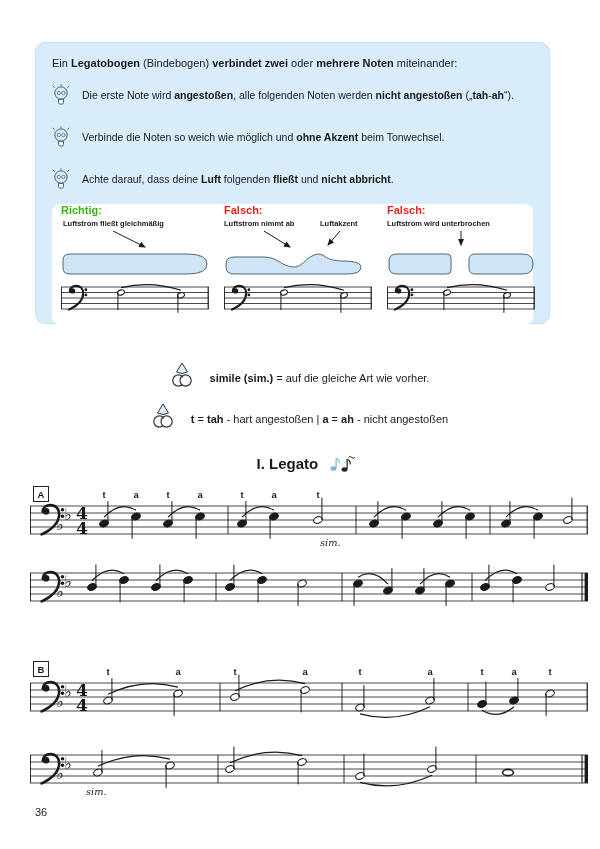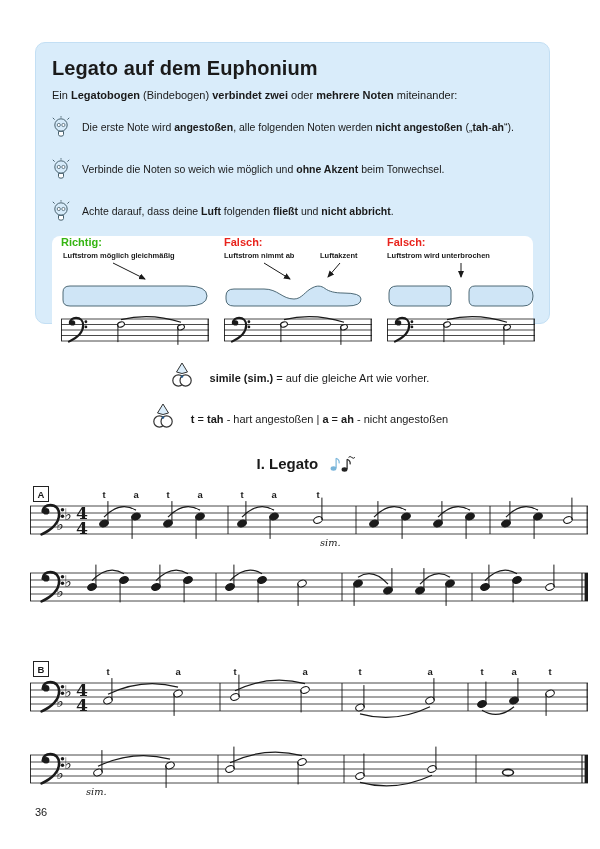--- a/index.html
+++ b/index.html
@@ -32,21 +32,20 @@
   .music{position:absolute;left:30px;}
   .page-number{position:absolute;left:35px;top:806px;font-size:11px;}
   b{font-weight:700;}
 </style>
 </head>
 <body>
 
 <div class="page">
 
   <section class="info-box">
-    <h1>Legato auf dem Euphonium</h1>
     <p class="intro"><span>Ein </span><b>Legatobogen</b><span> (Bindebogen) </span><b>verbindet zwei</b><span> oder </span><b>mehrere Noten</b><span> miteinander:</span></p>
 
     <div class="tip-row">
       <span class="bulb">
         <svg width="18" height="23" viewBox="0 0 18 23">
           <g stroke="#47606d" stroke-width="1" fill="none">
             <line x1="2.6" y1="3.6" x2="0.8" y2="1.8"></line>
               <line x1="15.4" y1="3.6" x2="17.2" y2="1.8"></line>
             <line x1="9" y1="1.6" x2="9" y2="0.2"></line>
           </g>
@@ -89,21 +88,21 @@
         </svg>
       </span>
       <p><span>Achte darauf, dass deine </span><b>Luft</b><span> folgenden </span><b>fließt</b><span> und </span><b>nicht abbricht</b><span>.</span></p>
     </div>
 
     <div class="examples-panel">
 
       <div class="example-col">
         <div class="verdict" style="color: rgb(53, 181, 18);">Richtig:</div>
         <div class="captions">
-          <span style="left:2px">Luftstrom möglich gleichmäßig</span>
+          <span style="left:2px">Luftstrom fließt gleichmäßig</span>
         </div>
         <svg class="flow-svg" width="150" height="48" viewBox="0 0 150 48">
           <defs>
               <marker id="arw1" markerWidth="8" markerHeight="8" refX="6" refY="3" orient="auto">
                 <path d="M0,0 L7,3 L0,6 Z" fill="#1a1a1a"></path>
               </marker>
             </defs>
           <line x1="52" y1="1" x2="84" y2="17" stroke="#1a1a1a" stroke-width="1" marker-end="url(#arw1)"></line>
           <g transform="translate(0,22)">
             <path d="M9,2 H126 Q146,2 146,12 Q146,22 126,22 H9 Q2,22 2,16 V8 Q2,2 9,2 Z" fill="#cfe5f6" stroke="#3d5a68" stroke-width="0.9"></path>

